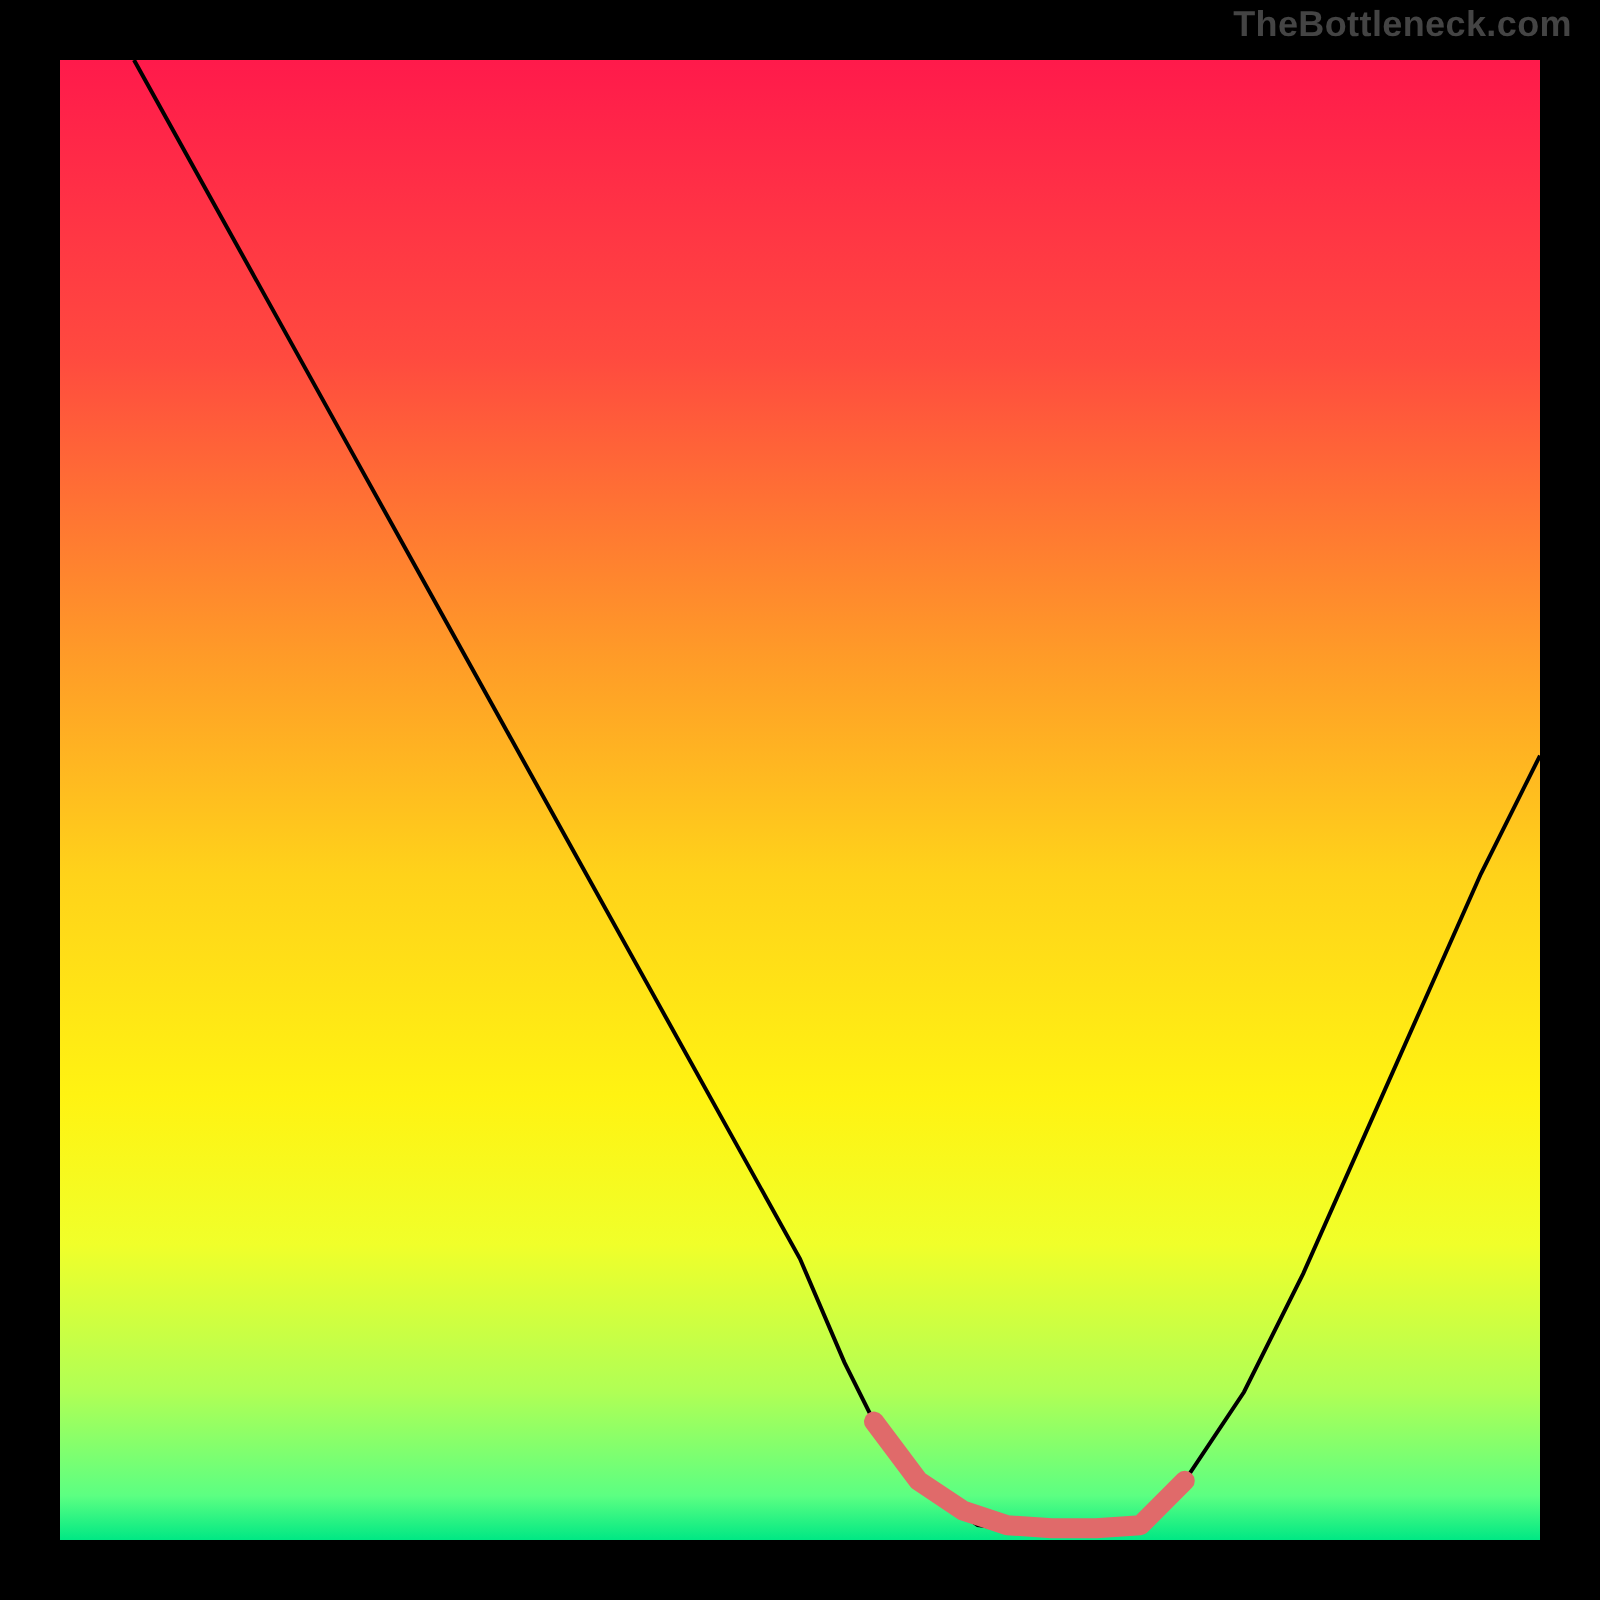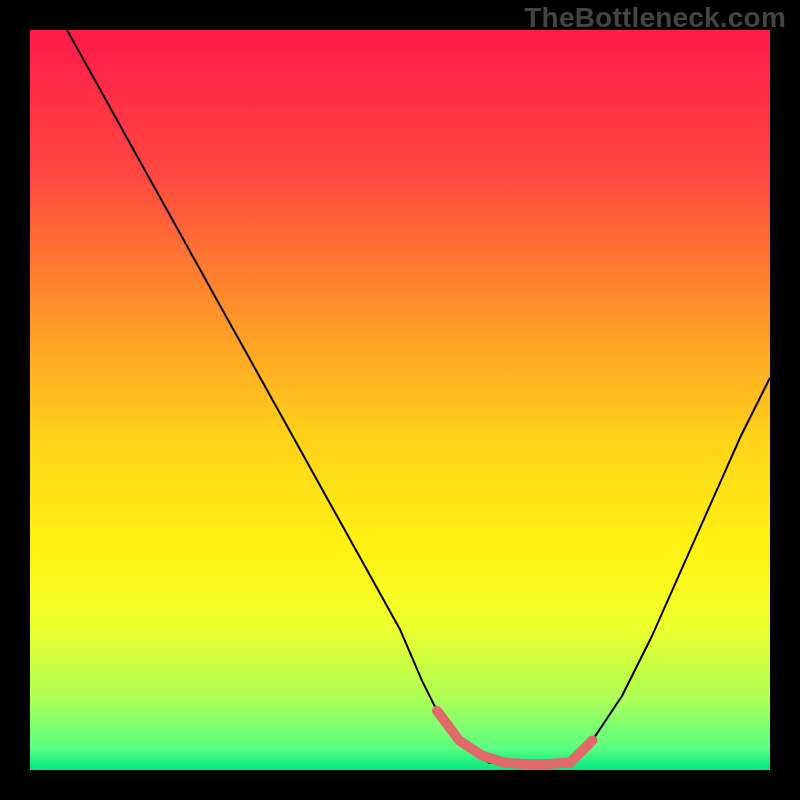--- a/index.html
+++ b/index.html
@@ -9,21 +9,21 @@
     background: #000;
     font-family: Arial, Helvetica, sans-serif;
     position: relative;
     overflow: hidden;
   }
   .watermark {
     position: absolute;
     top: 2px;
     right: 14px;
     color: #444;
-    font-size: 28px;
+    font-size: 18px;
     font-weight: 600;
     letter-spacing: 0.2px;
     z-index: 10;
   }
   .chart-wrap {
     position: absolute;
     left: 0;
     top: 0;
     width: 800px;
     height: 800px;

